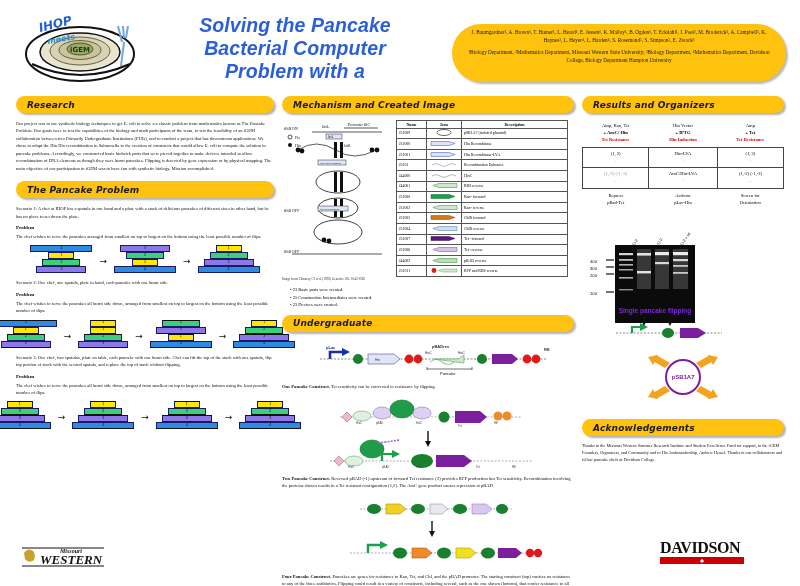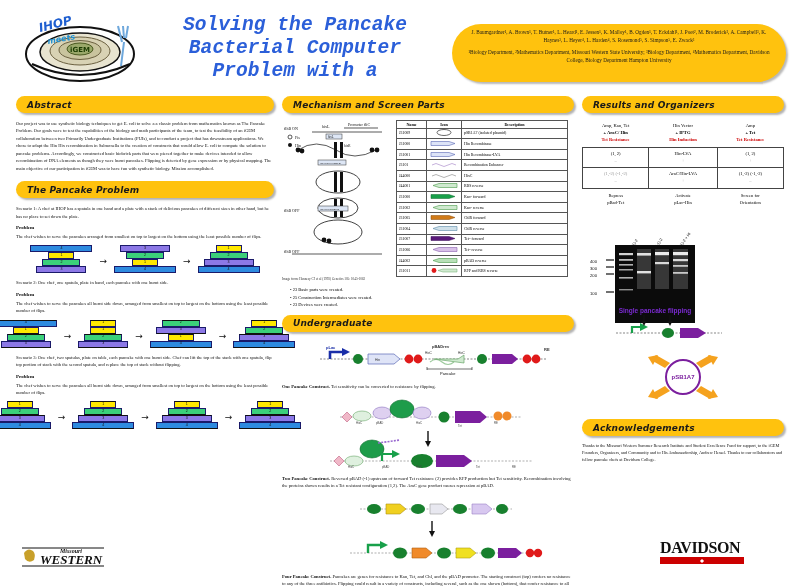--- a/index.html
+++ b/index.html
@@ -18,21 +18,21 @@
   }
   #logo-block {
     position:absolute; left:18px; top:8px; width:130px; height:80px;
   }
   .logo-svg { display:block; }
 
   #poster-title {
     position:absolute; left:150px; top:6px; width:290px; height:84px;
     display:flex; flex-direction:column; align-items:center; justify-content:center;
     color:#2b5fd9;
-    font-family:Liberation Mono, monospace;
+    font-family:Liberation Sans, sans-serif;
     font-weight:bold; font-style:italic;
     font-size:19.5px; line-height:1.18;
     text-align:center;
     letter-spacing:0.1px;
   }
   #poster-title span { display:block; white-space:nowrap; }
 
   #authors-box {
     position:absolute; left:452px; top:24px; width:334px; height:58px;
     background:#FFC20E;
@@ -188,21 +188,21 @@
 
   <div id="authors-box">
     <div class="auth-line">J. Baumgardner¹, A. Brown¹, T. Butner¹, L. Heard¹, E. Jessen¹, K. Malloy¹, B. Ogden¹, T. Eckdahl¹, J. Poet², M. Broderick², A. Campbell³, K. Haynes³, L. Heyer⁴, L. Harden⁴, S. Rosemond⁵, S. Simpson⁵, E. Zwack³</div>
     <div class="affil-line">¹Biology Department, ²Mathematics Department, Missouri Western State University; ³Biology Department, ⁴Mathematics Department, Davidson College, Biology Department Hampton University</div>
   </div>
 </div>
 
 <div class="col" id="col1">
 
   <div class="banner wide">
-    <span>Abstract</span>
+    <span>Research</span>
   </div>
   <div class="body-text">Our project was to use synthetic biology techniques to get E. coli to solve a a classic problem from mathematics known as The Pancake Problem.  Our goals were to test  the capabilities of the biology and math participants of the team, to test the feasibility of an iGEM collaboration between two Primarily Undergraduate Institutions (PUIs), and to conduct a project that has downstream applications.  We chose to adapt the Hin Hix recombination in Salmonella to the creation of constructs that would allow E. coli to compute the solution to pancake problems.  Accordingly, we constructed basic biobrick parts that were pieced together to make devices intended to allow recombination of  DNA elements as though they were burnt pancakes.  Flipping is detected by gene expression or by physical mapping.  The main objective of our participation in iGEM was to have fun with synthetic biology.  Mission accomplished.</div>
 
   <div class="banner wide" style="margin-top:9px;">
     <span>The Pancake Problem</span>
   </div>
 
   <div class="body-text">Scenario 1: A chef at IHOP has a spatula in one hand and a plate with a stack of delicious pancakes of different sizes in other hand, but he has no place to set down the plate.</div>
   <div class="subhead">Problem</div>
   <div class="body-text">The chef wishes to serve the pancakes arranged from smallest on top to largest on the bottom using the least possible number of flips.</div>
@@ -305,21 +305,21 @@
     <path d="M2 8 L84 8" stroke="#111" stroke-width="1"></path>
     <path d="M4 13 q4 -6 9 -2 q3 3 1 9 q-5 4 -9 -1 z" fill="#C8A02A"></path>
     <text x="20" y="24" font-family="Liberation Serif, serif" font-size="13" font-weight="bold" font-style="italic" fill="#111">WESTERN</text>
     <text x="40" y="13" font-family="Liberation Serif, serif" font-size="6" font-weight="bold" font-style="italic" fill="#111">Missouri</text>
   </svg>
 </div>
 
 <div class="col" id="col2">
 
   <div class="banner wide">
-    <span>Mechanism and Screen Parts</span>
+    <span>Mechanism and Created Image</span>
   </div>
 
   <div class="parts-wrap">
     <div class="mech-fig">
       <svg width="108" height="150" viewBox="0 0 108 150">
         <g font-family="Liberation Serif, serif" font-size="4" fill="#111">
           <text x="2" y="10">flhB ON</text>
           <text x="40" y="8">hixL</text>
           <text x="66" y="6">Promoter  fliC</text>
           <line x1="62" y1="8" x2="96" y2="8" stroke="#111" stroke-width="0.7"></line>

